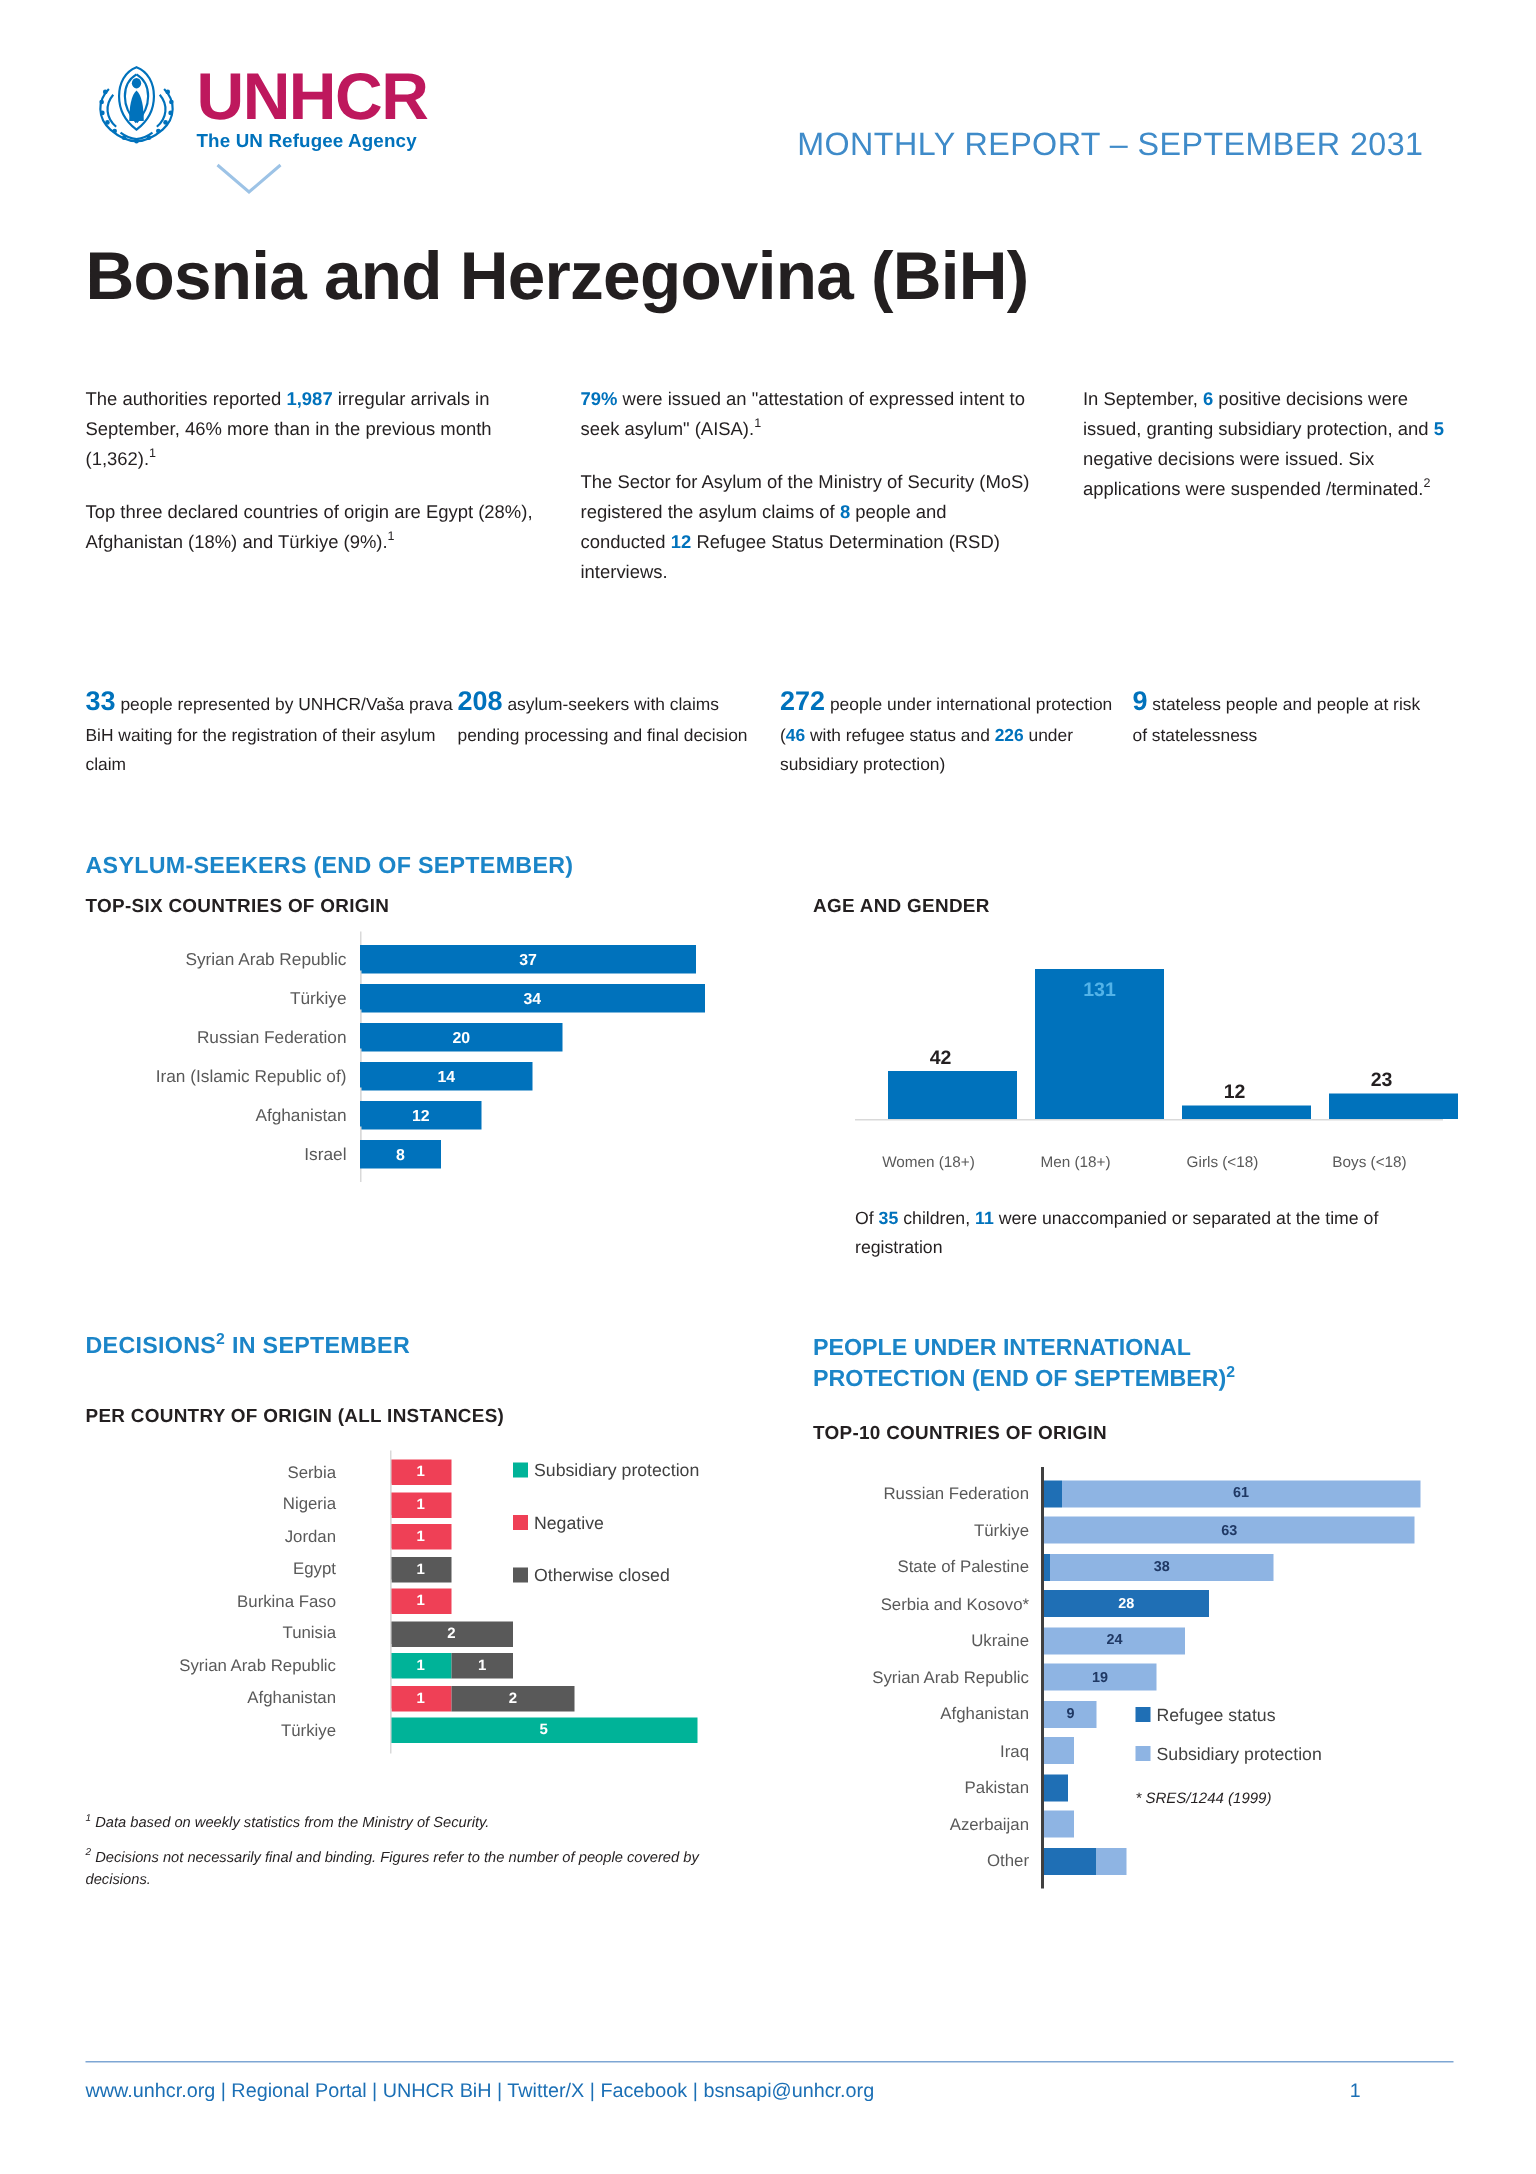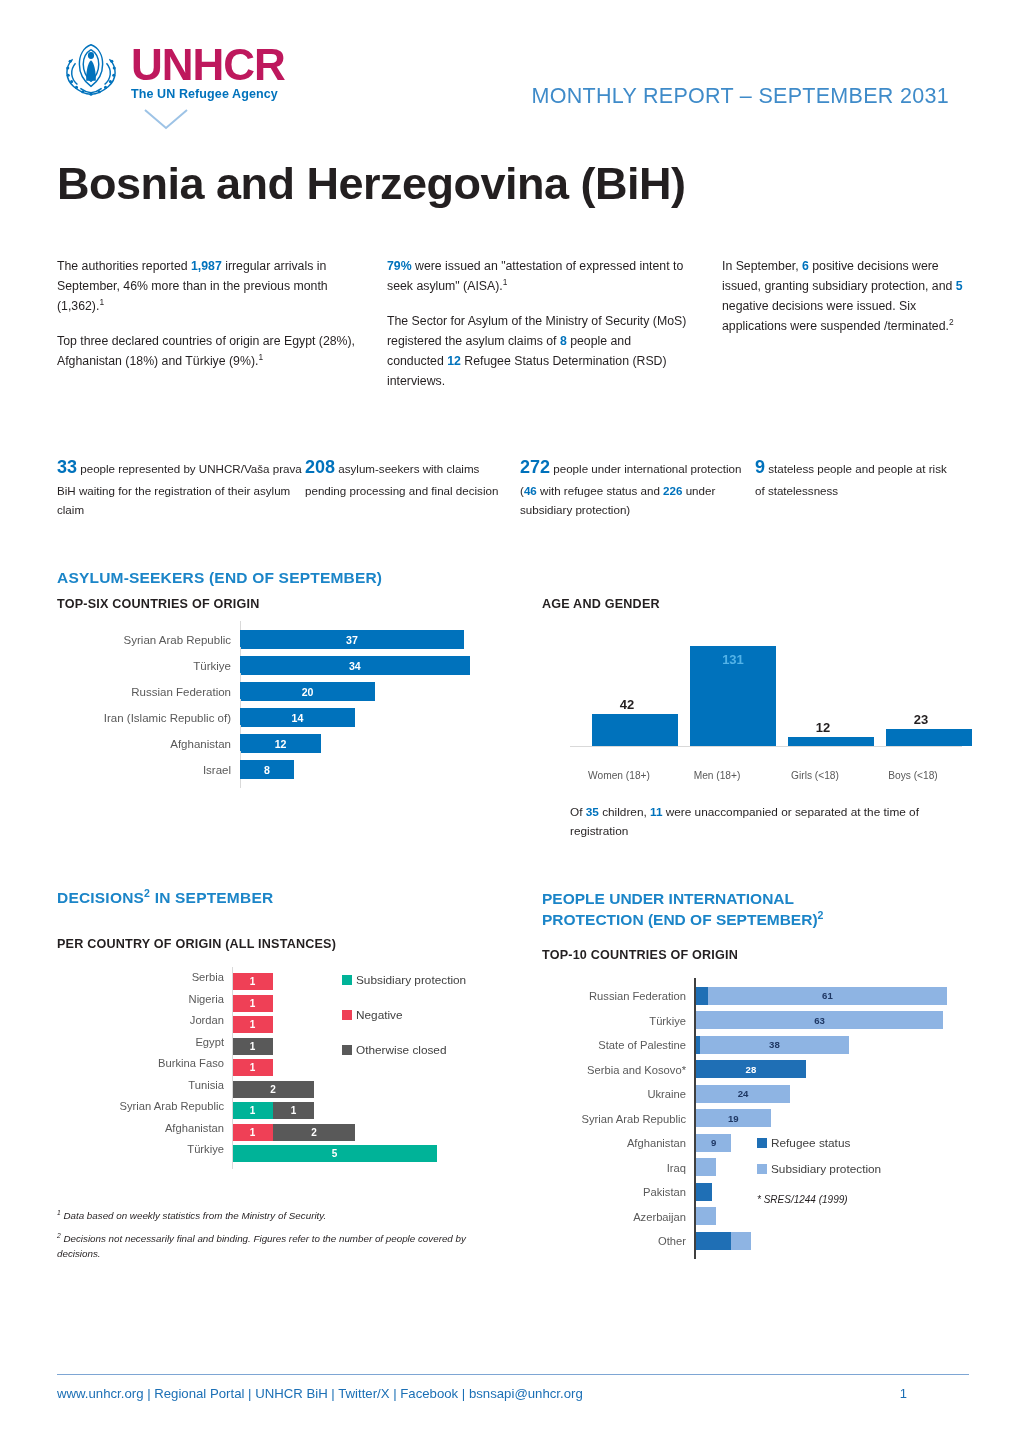--- a/index.html
+++ b/index.html
@@ -134,21 +134,21 @@
   .ag-note {
     margin: 22px 0 0 28px; font-size: 11.8px; line-height: 1.6;
     width: 400px;
   }
 
   
   .lower-row { display: flex; margin: 48px 0 0 57px; width: 930px; }
   .decisions { width: 470px; }
   .decisions .sub-head { margin-top: 30px; }
   .stack-chart { margin-top: 20px; position: relative; }
-  .stack-row { display: flex; align-items: flex-start; height: 21.5px; }
+  .stack-row { display: flex; align-items: center; height: 21.5px; gap: 28px; }
   .stack-label {
     width: 175px; text-align: right; padding-right: 8px;
     font-size: 11.2px; color: #595959; white-space: nowrap;
   }
   .stack-track { position: relative; height: 21.5px; flex: 1; }
   .stack-axis {
     position: absolute; left: 0; top: -4px; bottom: -4px;
     width: 1px; background: #d9d9d9;
   }
   .stack-inner { display: flex; height: 17px; margin-top: 2px; }

